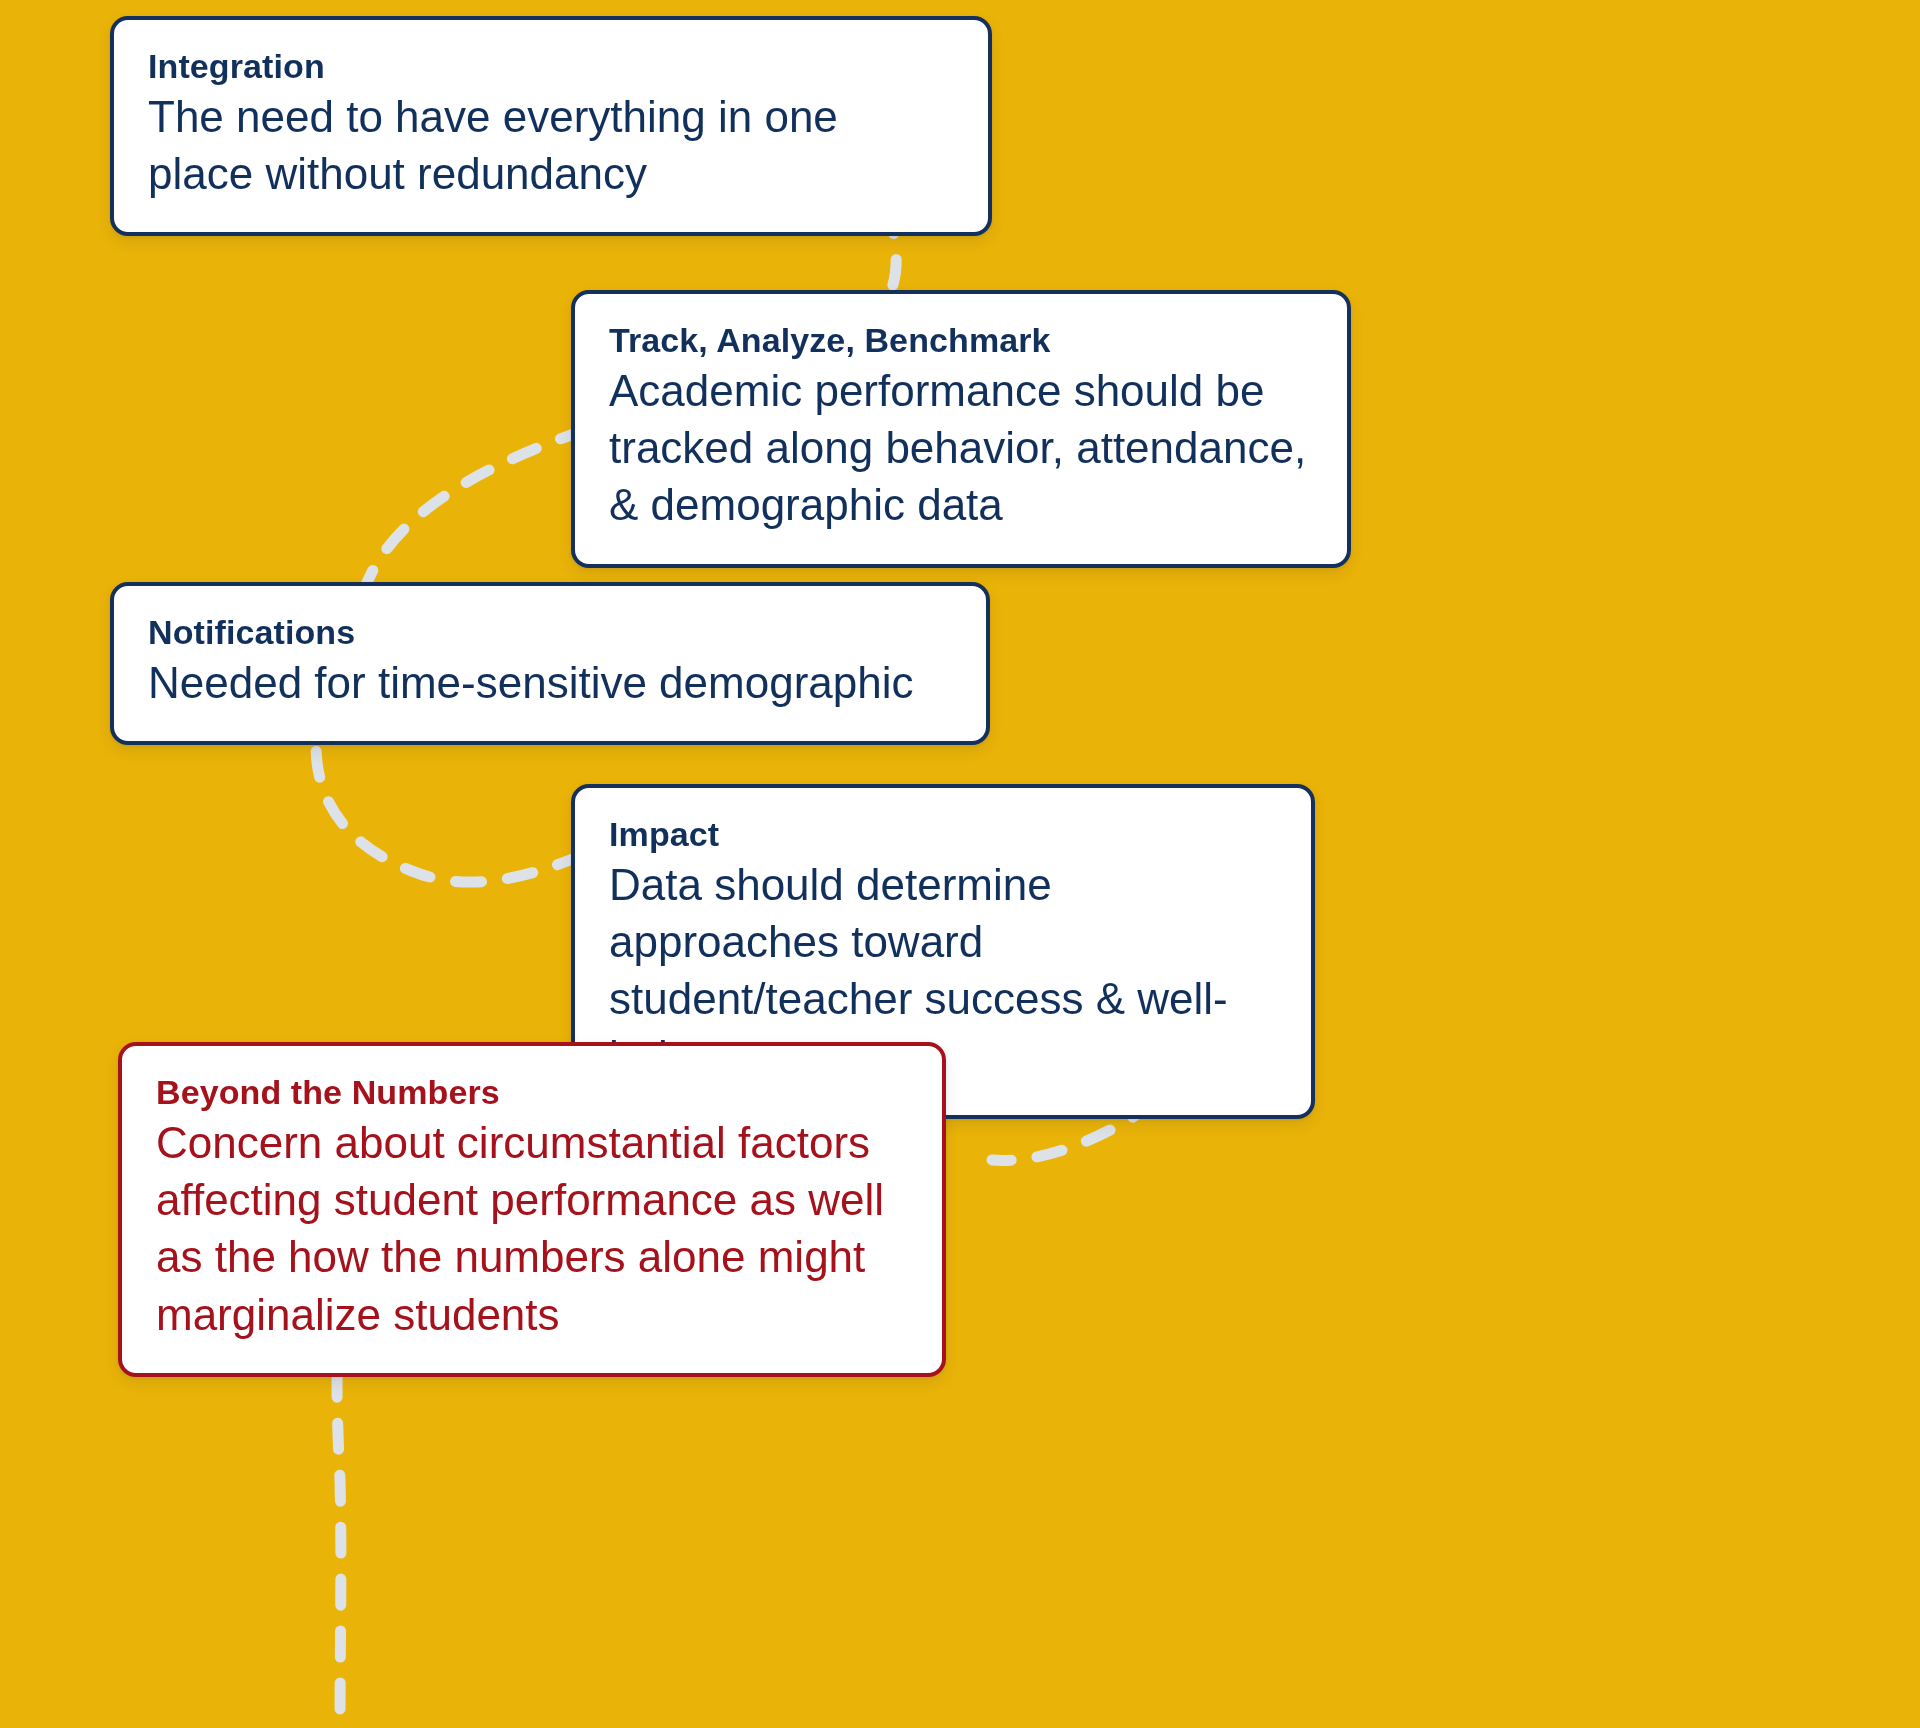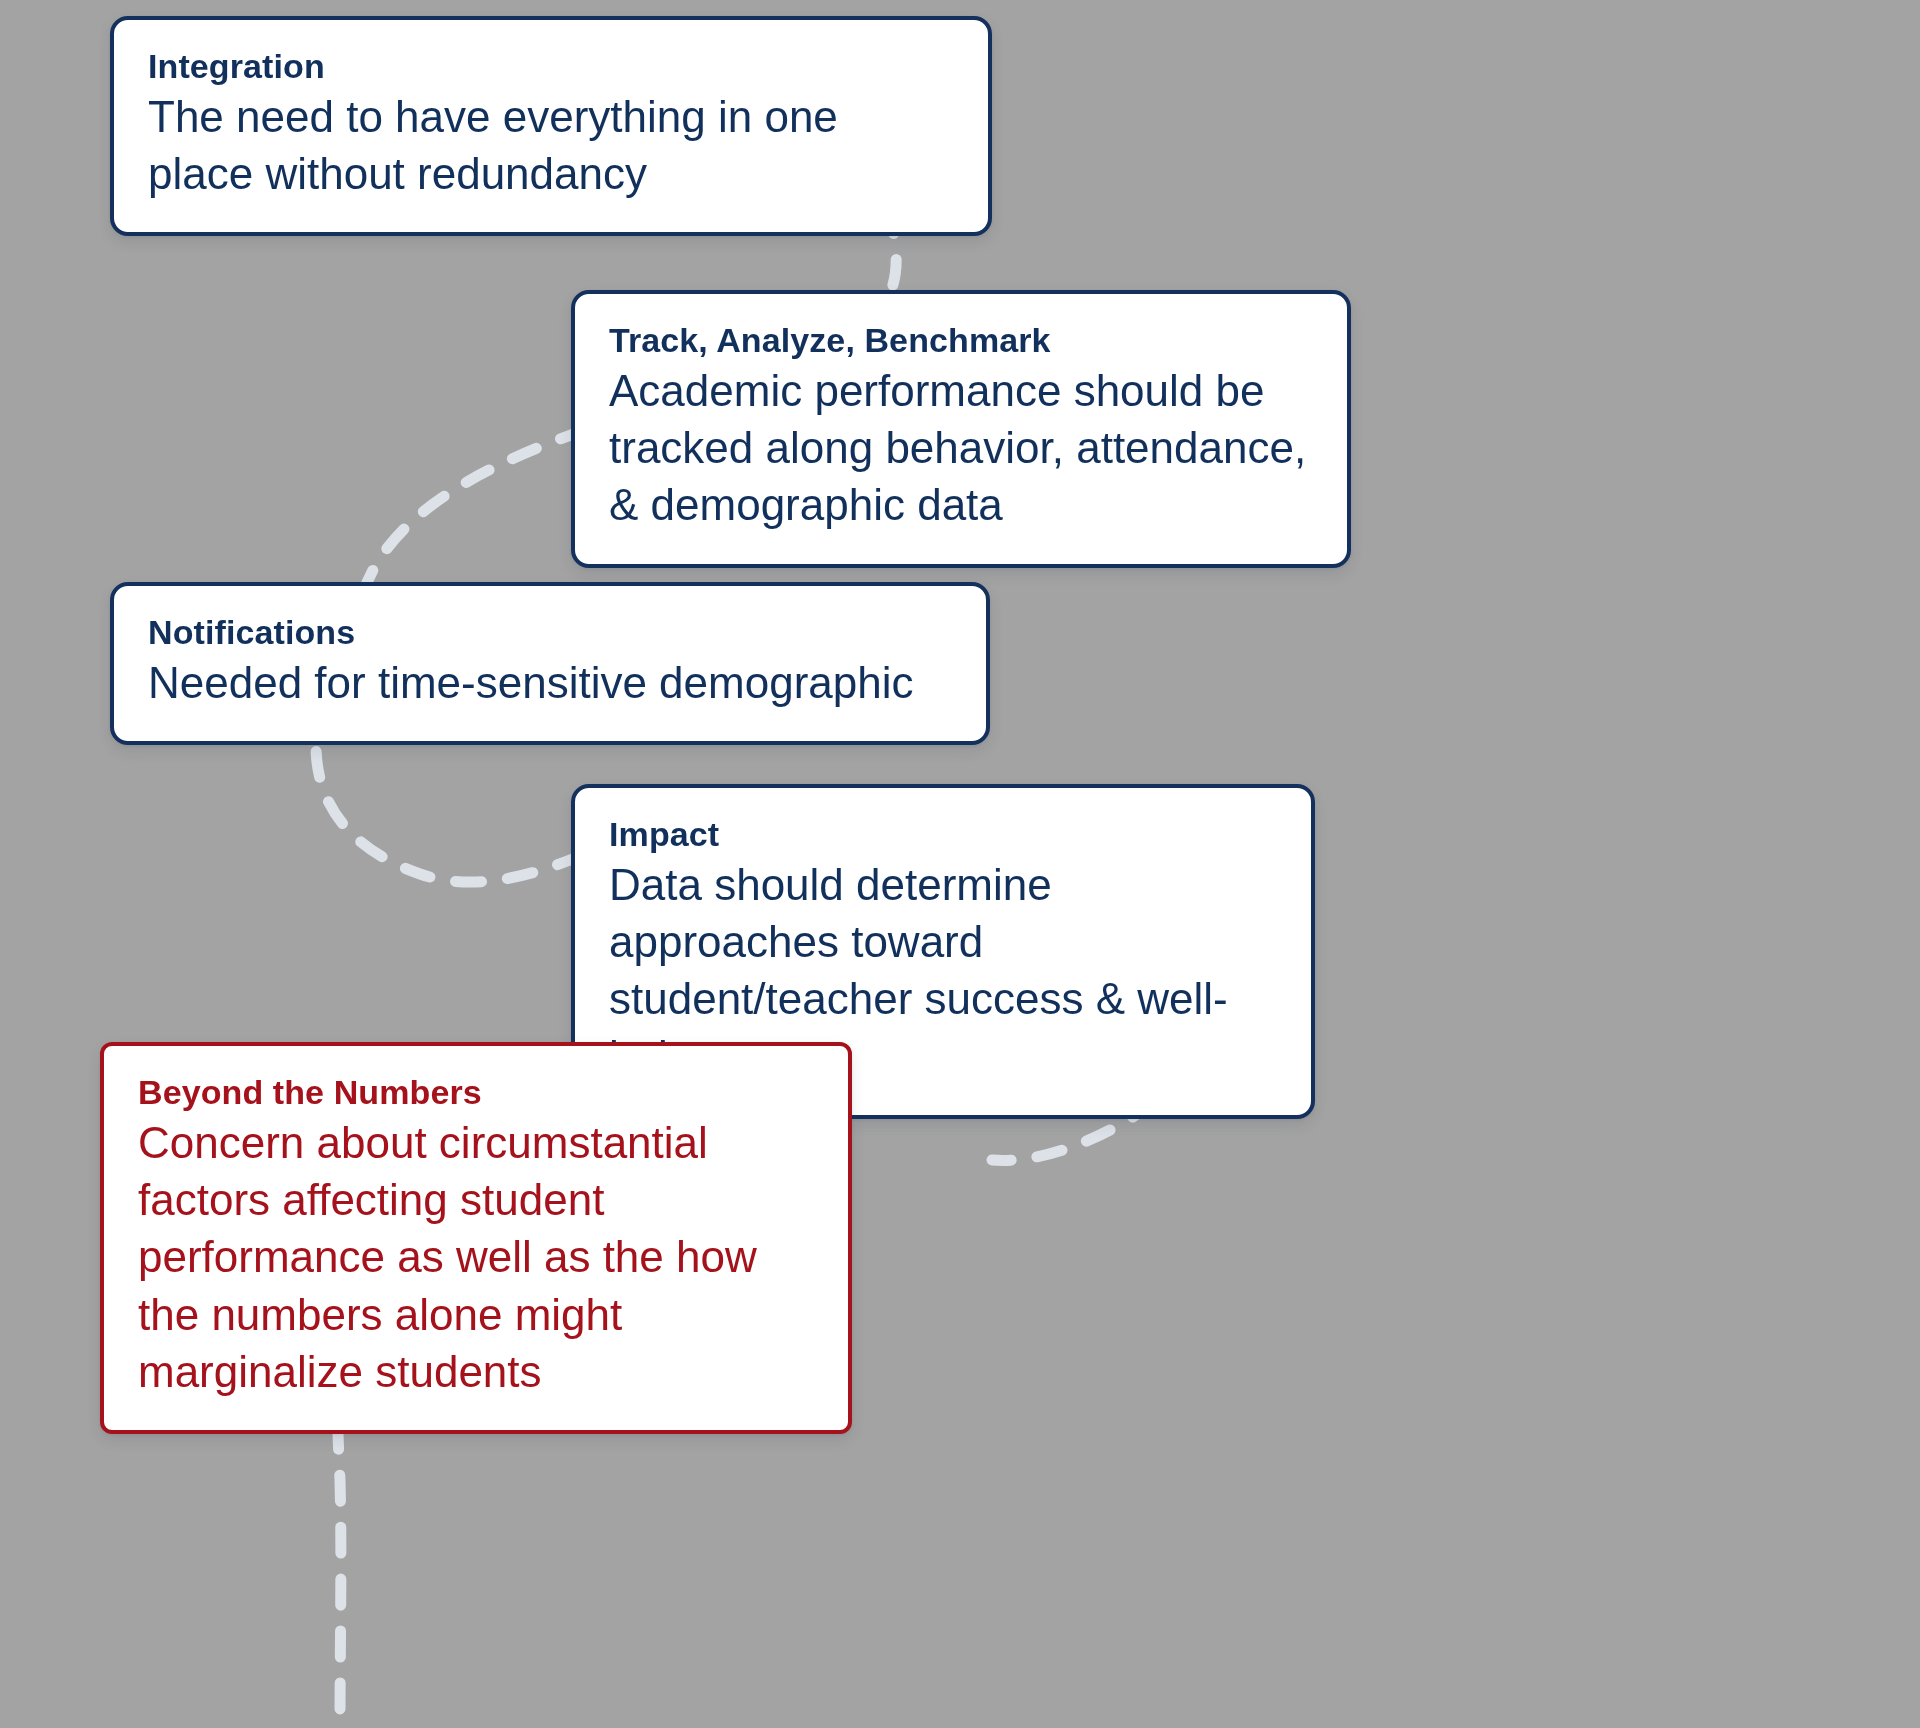--- a/index.html
+++ b/index.html
@@ -5,21 +5,21 @@
 <style>
   html, body {
     margin: 0;
     padding: 0;
     background: #f8fafc;
   }
   #canvas {
     position: relative;
     width: 1920px;
     height: 1728px;
-    background: #a3a3a3;
+    background: #eab308;
     overflow: hidden;
     font-family: "Liberation Sans", "DejaVu Sans", sans-serif;
   }
   #connectors {
     position: absolute;
     left: 0;
     top: 0;
     width: 1920px;
     height: 1728px;
     pointer-events: none;
@@ -74,21 +74,21 @@
   #card-track {
     left: 571px;  top: 290px;  width: 780px;  min-height: 180px;
   }
   #card-notifications {
     left: 110px;  top: 556px;  width: 880px;  min-height: 140px; margin-top: 26px;
   }
   #card-impact {
     left: 571px;  top: 784px;  width: 744px;  min-height: 180px;
   }
   #card-beyond {
-    left: 100px;  top: 1042px; width: 752px;  min-height: 224px; border-radius: 12px;
+    left: 118px;  top: 1042px; width: 828px;  min-height: 224px;
   }
 </style>
 </head>
 <body>
 
 <div id="canvas">
 
   <svg id="connectors" viewBox="0 0 1920 1728" width="1920" height="1728" xmlns="http://www.w3.org/2000/svg">
 
     <path d="M 888 208 C 905 272 895 300 862 330" fill="none" stroke="#dde2e8" stroke-width="11" stroke-linecap="round" stroke-dasharray="26 26"></path>

